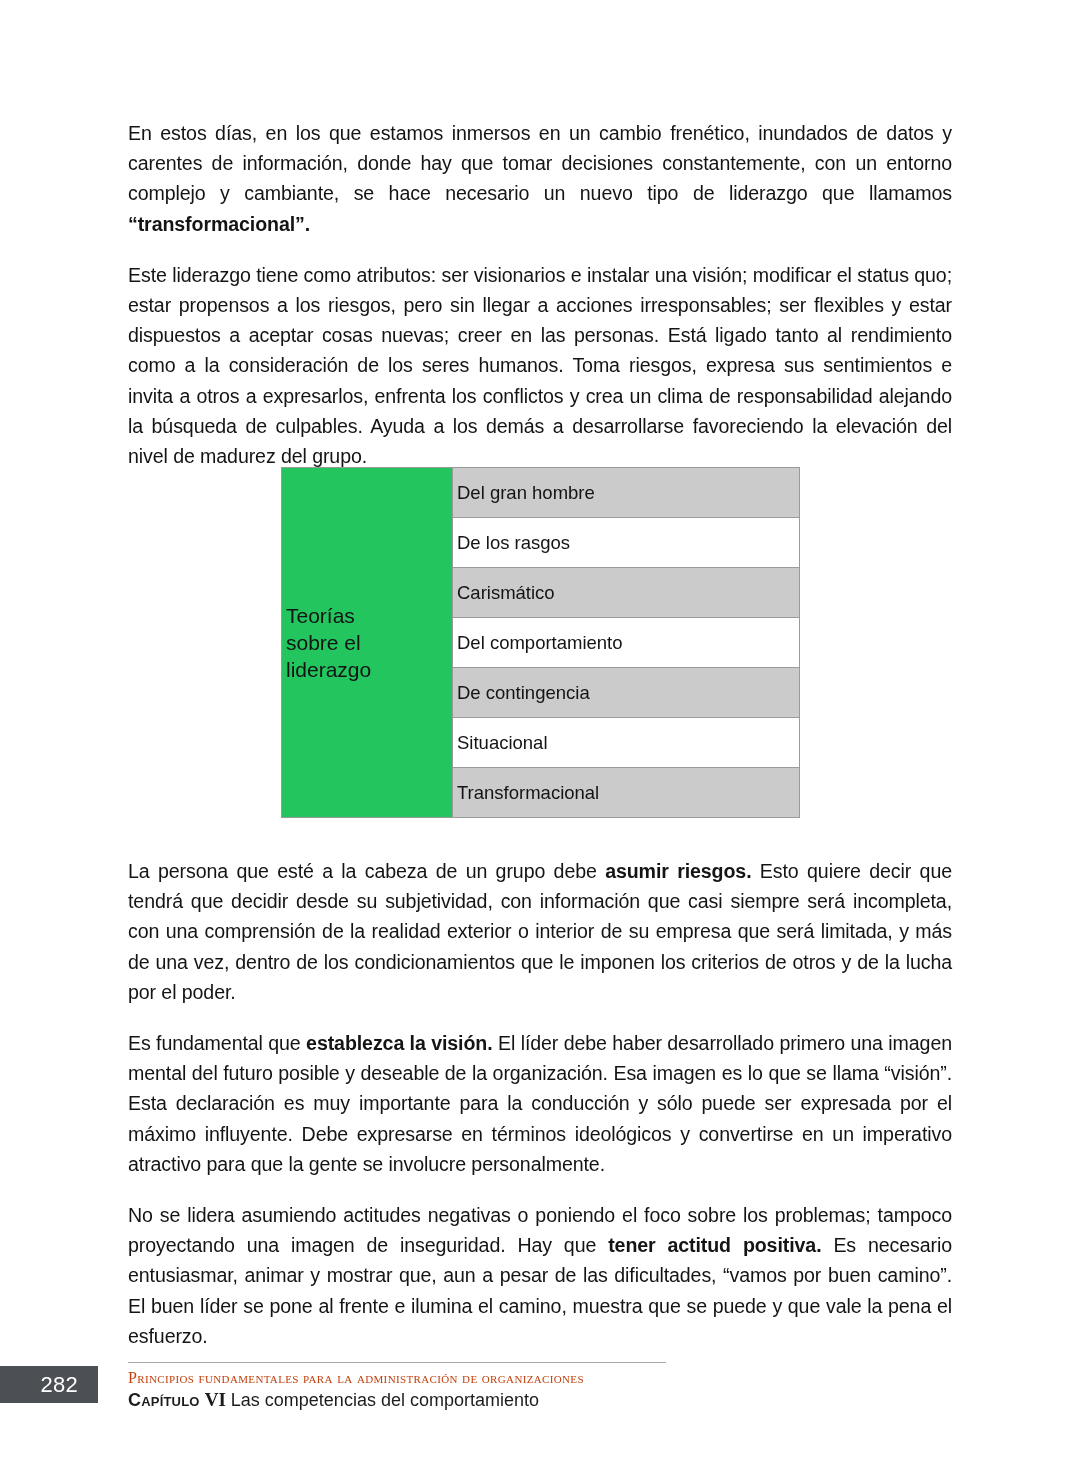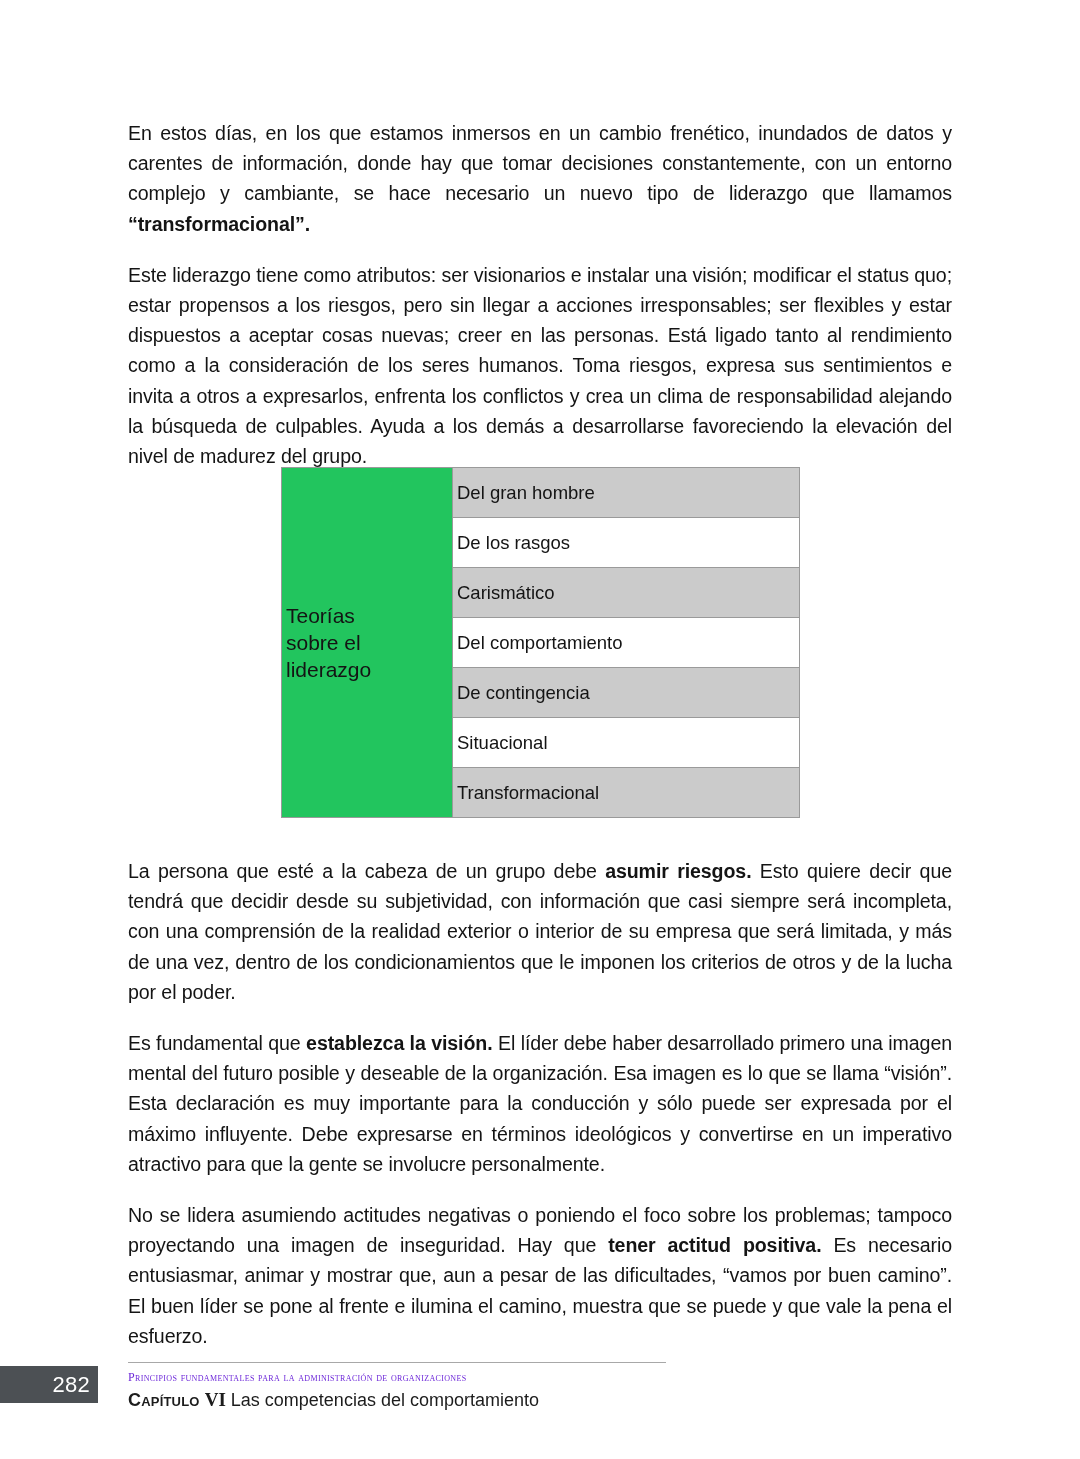--- a/index.html
+++ b/index.html
@@ -111,45 +111,45 @@
     position: absolute;
     left: 0;
     top: 6px;
     width: 98px;
     height: 37px;
     background: #4c5054;
     color: #ffffff;
     font-size: 22px;
     line-height: 37px;
     text-align: right;
-    padding-right: 8px;
+    padding-right: 20px;
     box-sizing: border-box;
     letter-spacing: 0.3px;
   }
   .footer-rule {
     position: absolute;
     left: 128px;
     top: 2px;
     width: 538px;
     height: 1px;
     background: #a8a8a8;
   }
   .footer-text {
     position: absolute;
     left: 128px;
     top: 7px;
     width: 760px;
   }
   .footer-line1 {
     font-family: "Liberation Serif", serif;
     font-variant: small-caps;
-    font-size: 12px;
+    font-size: 16px;
     line-height: 21px;
     letter-spacing: 0.35px;
-    color: #6d28d9;
+    color: #c2410c;
     white-space: nowrap;
   }
   .footer-line2 {
     font-size: 18px;
     line-height: 24px;
     color: #1c1c1c;
     white-space: nowrap;
   }
   .footer-line2 .chap {
     font-weight: bold;

